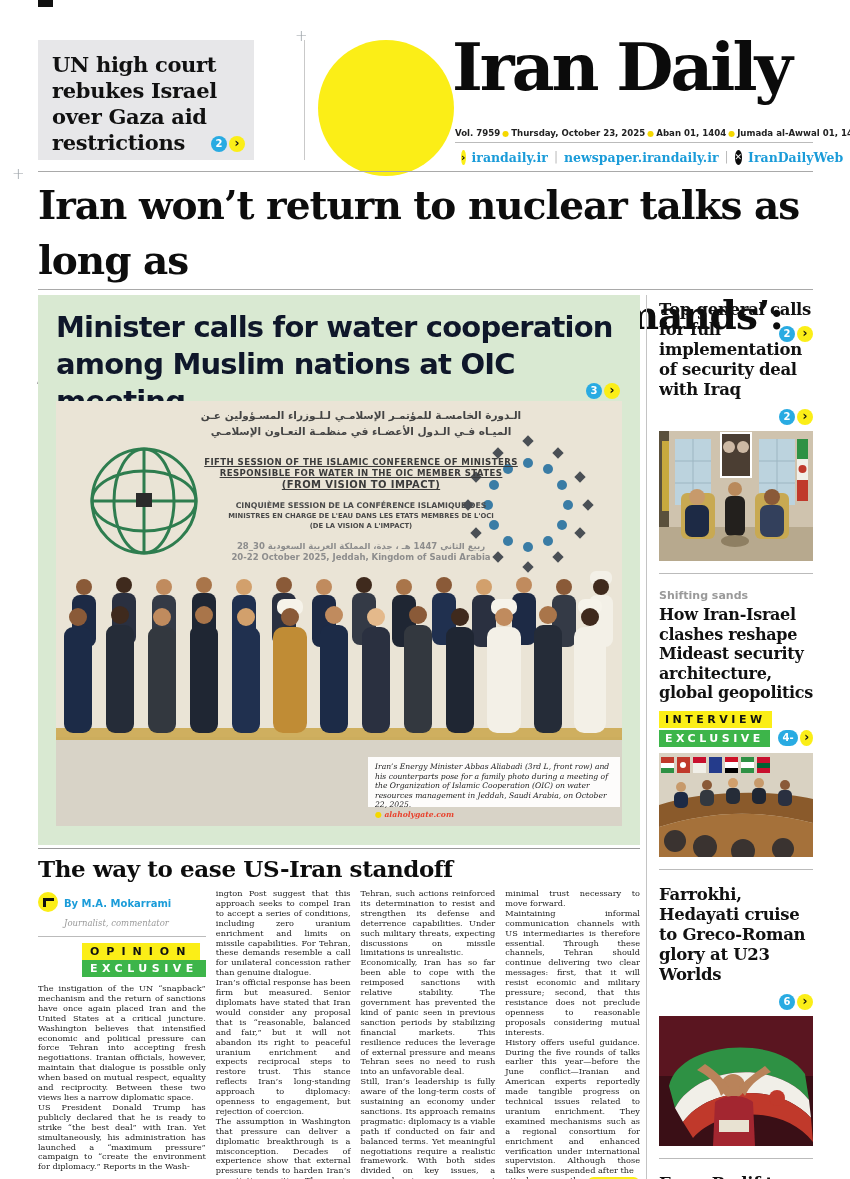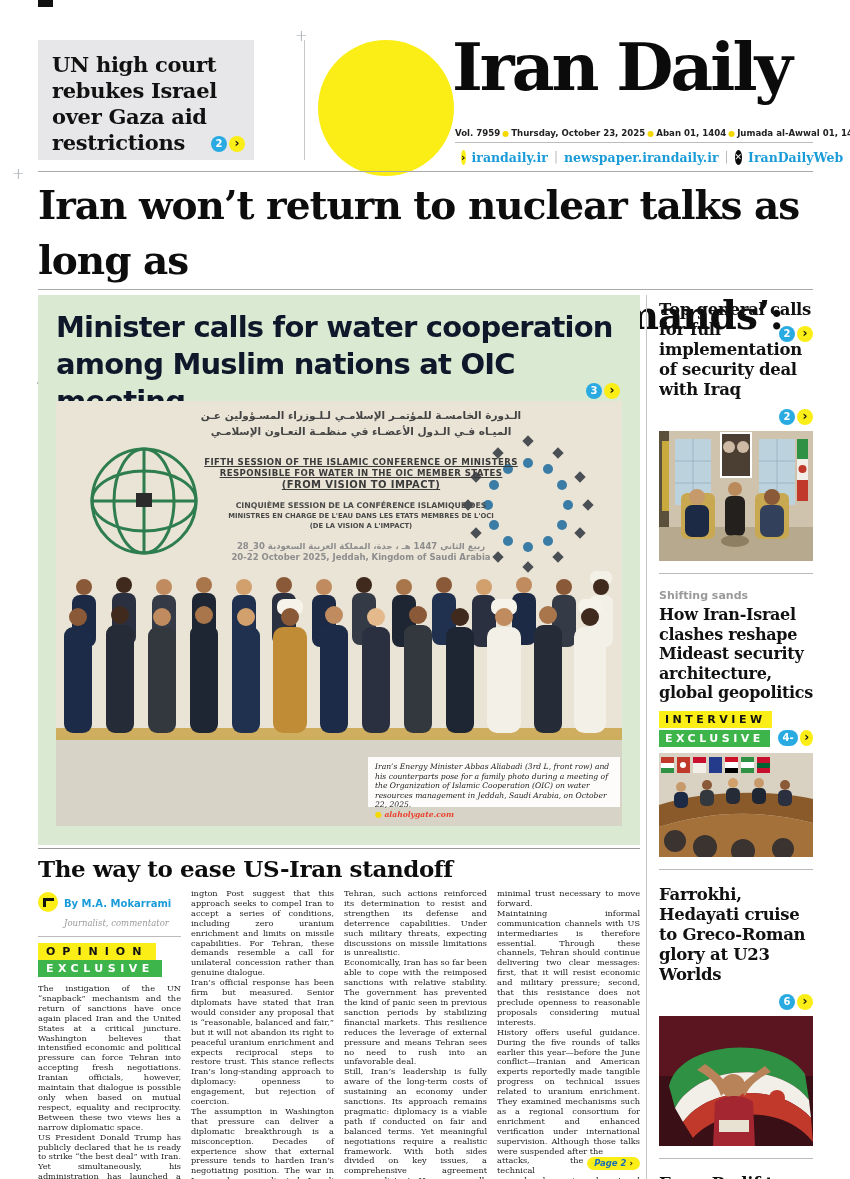--- a/index.html
+++ b/index.html
@@ -80,21 +80,21 @@
   .opinion { position:absolute; left:38px; top:848px; width:602px; height:331px; border-top:1px solid #999; padding-top:6px; overflow:hidden; }
   .opinion h2 { font:700 23px/28px "DejaVu Serif", serif; color:#0d0d0d; letter-spacing:-0.4px; }
   .op-grid { display:grid; grid-template-columns:repeat(4,1fr); gap:10px; margin-top:6px; }
   .op-body p { font:400 8.2px/9.9px "DejaVu Serif", serif; color:#1c1c1c; text-align:justify; }
   .byline { display:flex; gap:6px; align-items:flex-start; padding:3px 0 6px; border-bottom:1px solid #bbb; }
   .q-icon { width:20px; height:20px; border-radius:50%; background:#fbee17; position:relative; flex:0 0 20px; }
   .q-icon::after { content:""; position:absolute; left:5px; top:6px; width:8px; height:6px; border-left:3px solid #111; border-top:3px solid #111; }
   .by-name { font:700 10px/13px "DejaVu Sans",sans-serif; color:#1b9cd9; }
   .by-role { font:italic 8.5px/11px "DejaVu Serif",serif; color:#9a9a9a; }
   .op-badges { margin:6px 0 7px; }
-  .op-badges .pill { display:block; width:fit-content; }
+  .op-badges .pill { display:block; width:fit-content;margin-left:44px; }
   .op-badges .pill-yellow { letter-spacing:7px; padding:2px 8px 1px; }
   .op-badges .pill-green { letter-spacing:4.5px; padding:2px 8px 1px; }
   .p2pill { float:right; background:#fbee17; border-radius:8px; padding:1px 7px; margin:1px 0 1px 4px; font:italic 700 8.5px/11px "DejaVu Sans",sans-serif; color:#1b6fb5; white-space:nowrap; }
   .p2pill .p2arrow { color:#111; font-style:normal; }
 </style>
 </head>
 <body>
 
 <div class="page">
 

